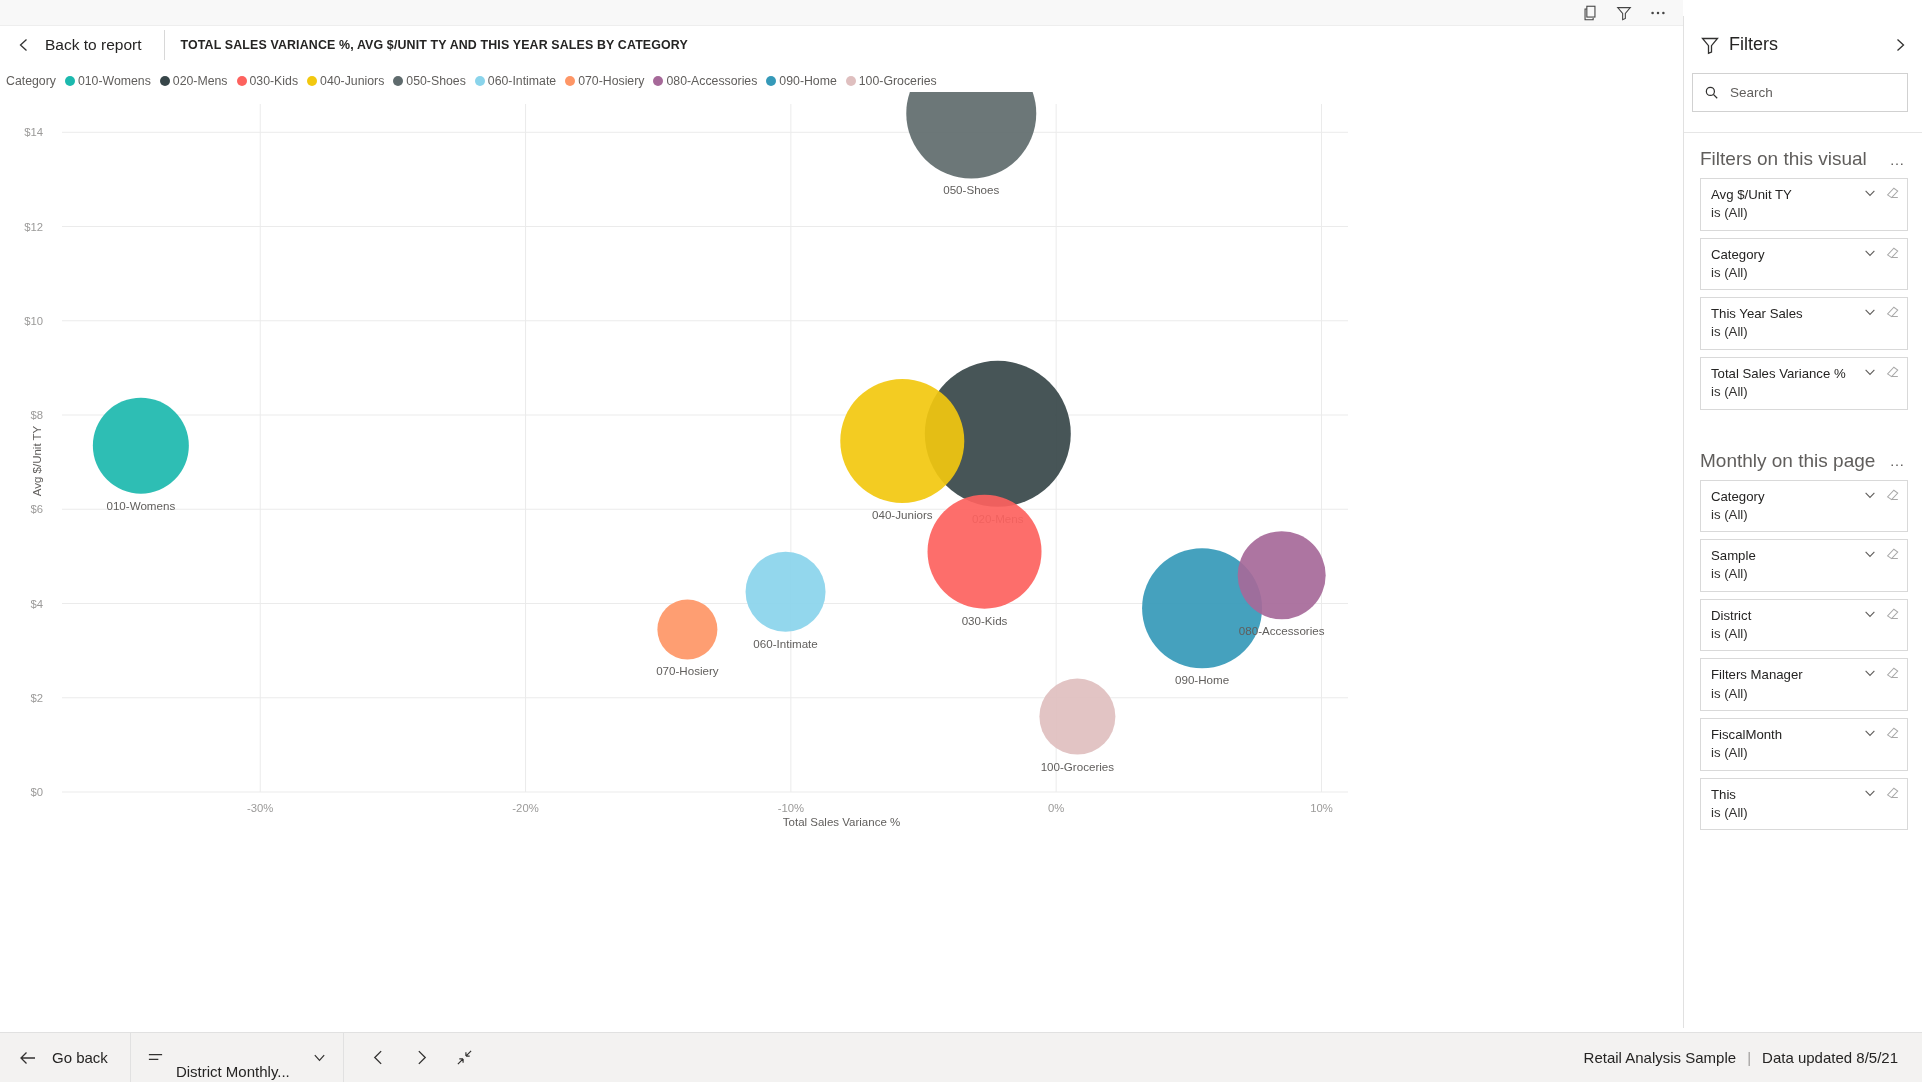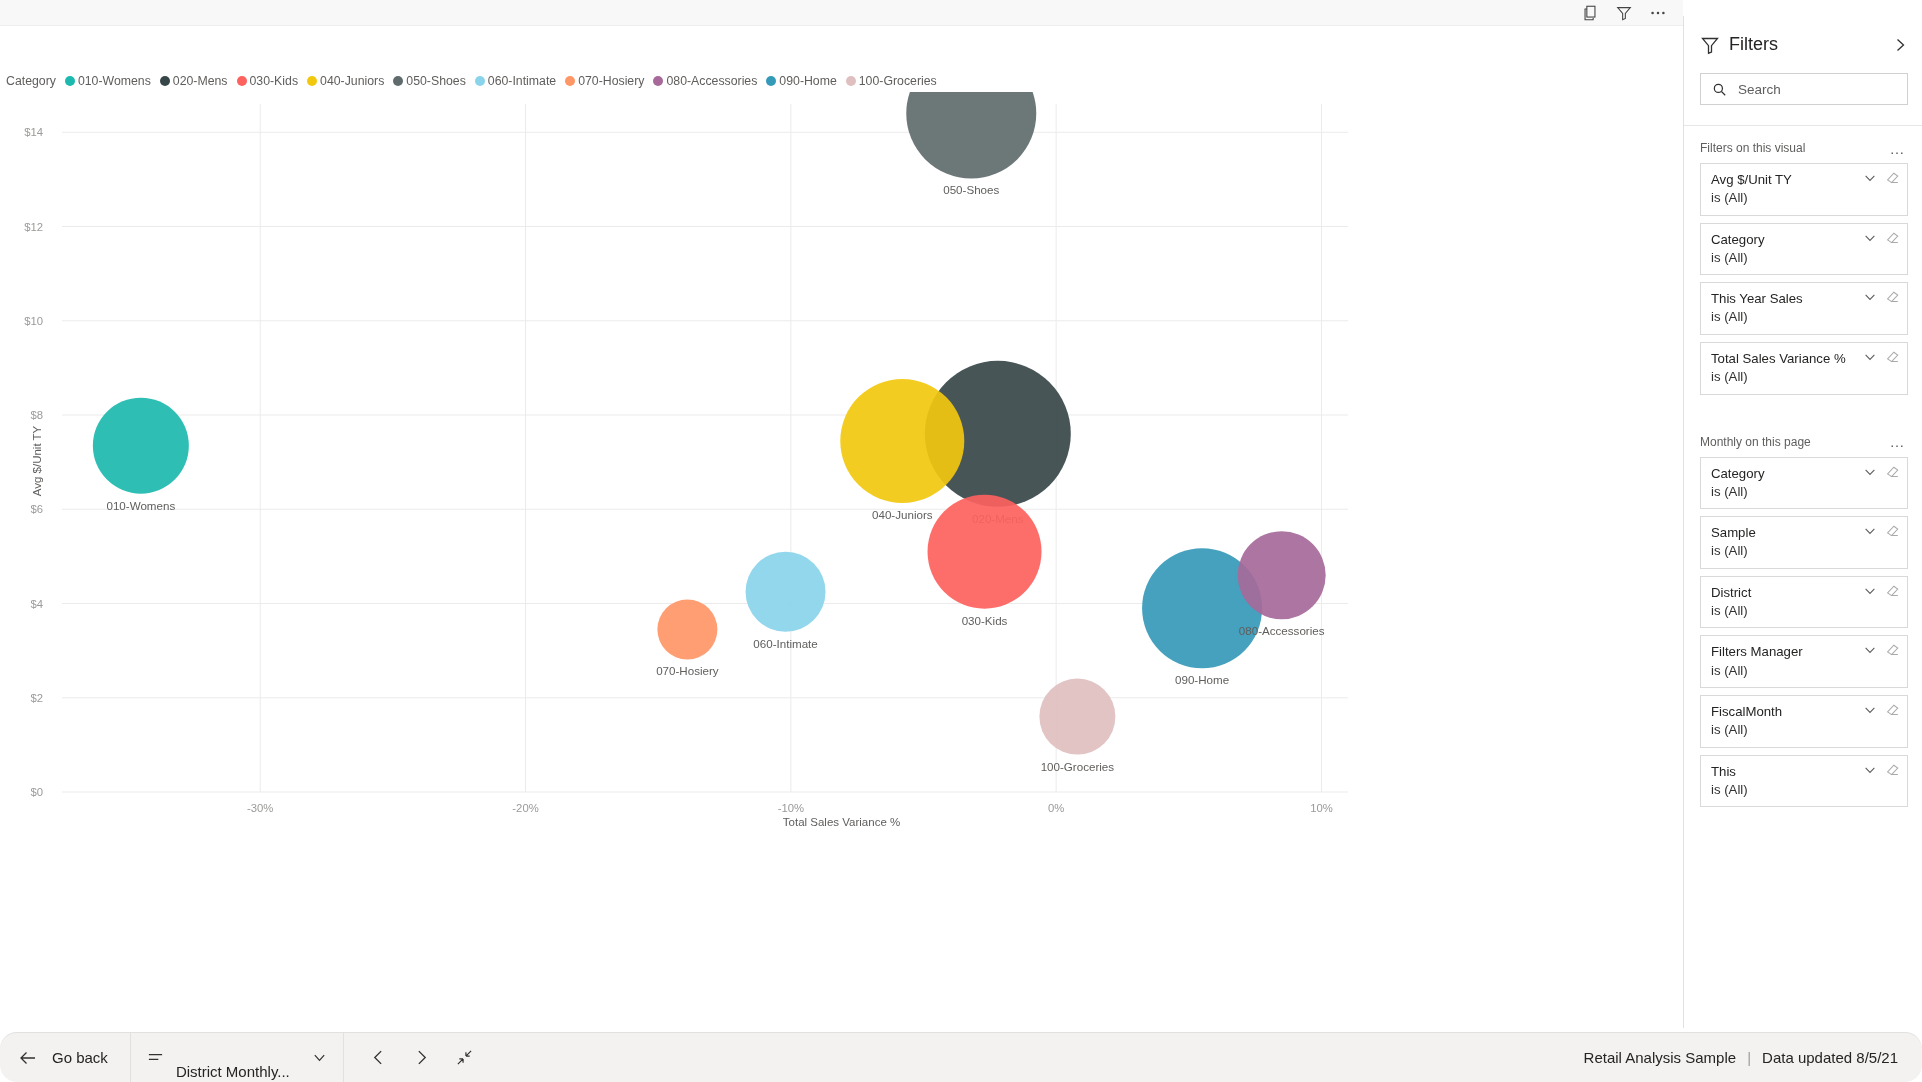--- a/index.html
+++ b/index.html
@@ -84,49 +84,49 @@
     height:57px; display:flex; align-items:center; padding:0 14px 0 16px;
     position:relative;
   }
   .filter-funnel { width:20px; height:20px; color:#323130; margin-right:9px; }
   .filters-title { font-size:18px; color:#252423; }
   .filters-expand {
     position:absolute; right:14px; top:50%; transform:translateY(-50%);
     width:16px; height:16px; color:#323130; cursor:pointer;
   }
   .search-box {
-    margin:0 14px 0 16px; height:32px; border:1px solid #d1d1d1;
+    margin:0 14px 0 8px; height:39px; border:1px solid #d1d1d1;
     display:flex; align-items:center; padding-left:11px; background:#fff;
   }
   .search-ico { width:15px; height:15px; color:#323130; margin-right:11px; flex:none; }
   .search-ph { font-size:13.5px; color:#605e5c; }
   .pane-sep { height:1px; background:#e6e6e6; margin:20px 0 0 0; }
 
   .grp-title-row {
     display:flex; align-items:center; justify-content:space-between;
     padding:15px 16px 8px 16px;
   }
-  .grp-title { font-size:12px; color:#605e5c; }
+  .grp-title { font-size:19px; color:#605e5c; }
   .grp-dots { font-size:15px; color:#605e5c; letter-spacing:1.4px; cursor:pointer; line-height:.6; }
 
   .fcard {
     margin:0 14px 7px 16px; border:1px solid #d9d9d9; background:#fff;
     padding:6px 8px 7px 10px; position:relative; min-height:48px; cursor:pointer;
   }
   .fcard-name { font-size:13.2px; color:#252423; line-height:1.45; padding-right:48px; }
   .fcard-val { font-size:13.2px; color:#323130; line-height:1.4; }
   .fcard-ctrls { position:absolute; right:7px; top:7px; display:flex; align-items:center; gap:9px; }
   .fc-chev { width:14px; height:14px; color:#605e5c; cursor:pointer; }
   .fc-erase { width:14px; height:14px; color:#a9a9a9; cursor:pointer; }
 
   
   .bottombar {
     position:absolute; left:0; bottom:0; width:1922px; height:50px;
     background:#f3f2f1; border-top:1px solid #e1e1e1;
-    display:flex; align-items:center;border-radius:17px;
+    display:flex; align-items:center;
   }
   .bb-goback {
     display:flex; align-items:center; gap:14px; padding:0 22px 0 18px; height:50px; cursor:pointer;
   }
   .bb-arrow { width:20px; height:20px; color:#323130; }
   .bb-text { font-size:15px; color:#252423; }
   .bb-div { width:1px; height:50px; background:#e1e1e1; }
   .bb-page {
     display:flex; align-items:center; gap:12px; padding:0 16px; height:50px; cursor:pointer;
   }
@@ -162,20 +162,32 @@
       <div class="ticon">
         <svg viewBox="0 0 20 20" width="18" height="18" fill="currentColor">
           <circle cx="4" cy="10" r="1.4"></circle>
             <circle cx="10" cy="10" r="1.4"></circle>
             <circle cx="16" cy="10" r="1.4"></circle>
         </svg>
       </div>
     </div>
   </div>
 
+  <div class="header">
+    <div class="back-btn">
+      <span class="back-chevron">
+        <svg viewBox="0 0 16 16" width="16" height="16" fill="none" stroke="currentColor" stroke-width="1.3">
+          <path d="M10.5 2.5L4.5 8l6 5.5"></path>
+        </svg>
+      </span>
+      <span class="back-label">Back to report</span>
+    </div>
+    <div class="hdr-divider"></div>
+    <div class="viz-title">TOTAL SALES VARIANCE %, AVG $/UNIT TY AND THIS YEAR SALES BY CATEGORY</div>
+  </div>
   <div class="last-refresh">LAST REFRESH:6/12/2021, 9:59:04 AM</div>
 
   <div class="legend">
     <span class="legend-title">Category</span>
     <span id="legend-items" style="display:flex;align-items:center;">
         <span class="legend-item">
           <span class="legend-dot" style="background: rgb(28, 185, 174);"></span>
           <span class="legend-text">010-Womens</span>
         </span>
         <span class="legend-item">

